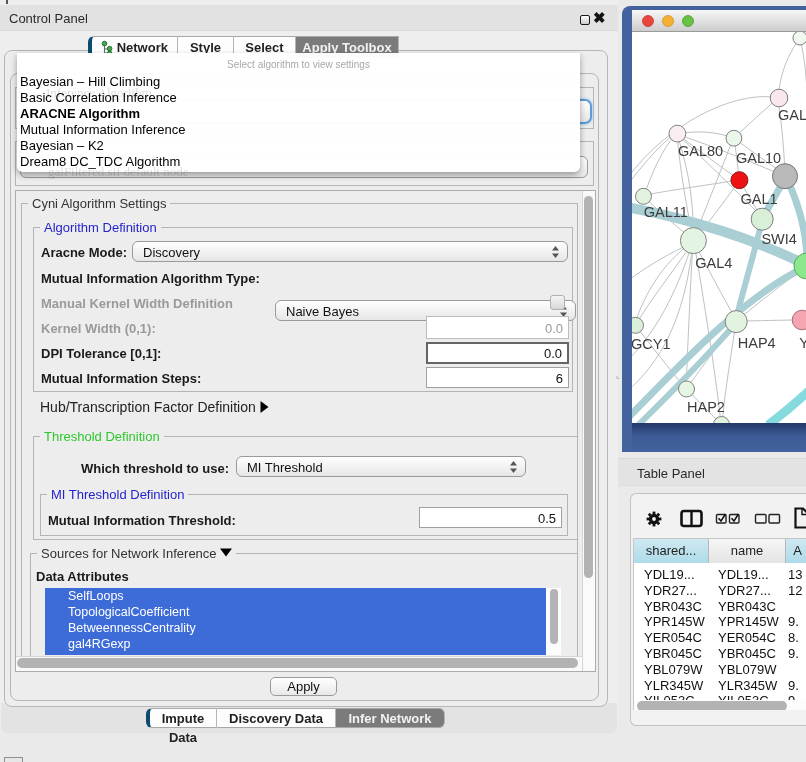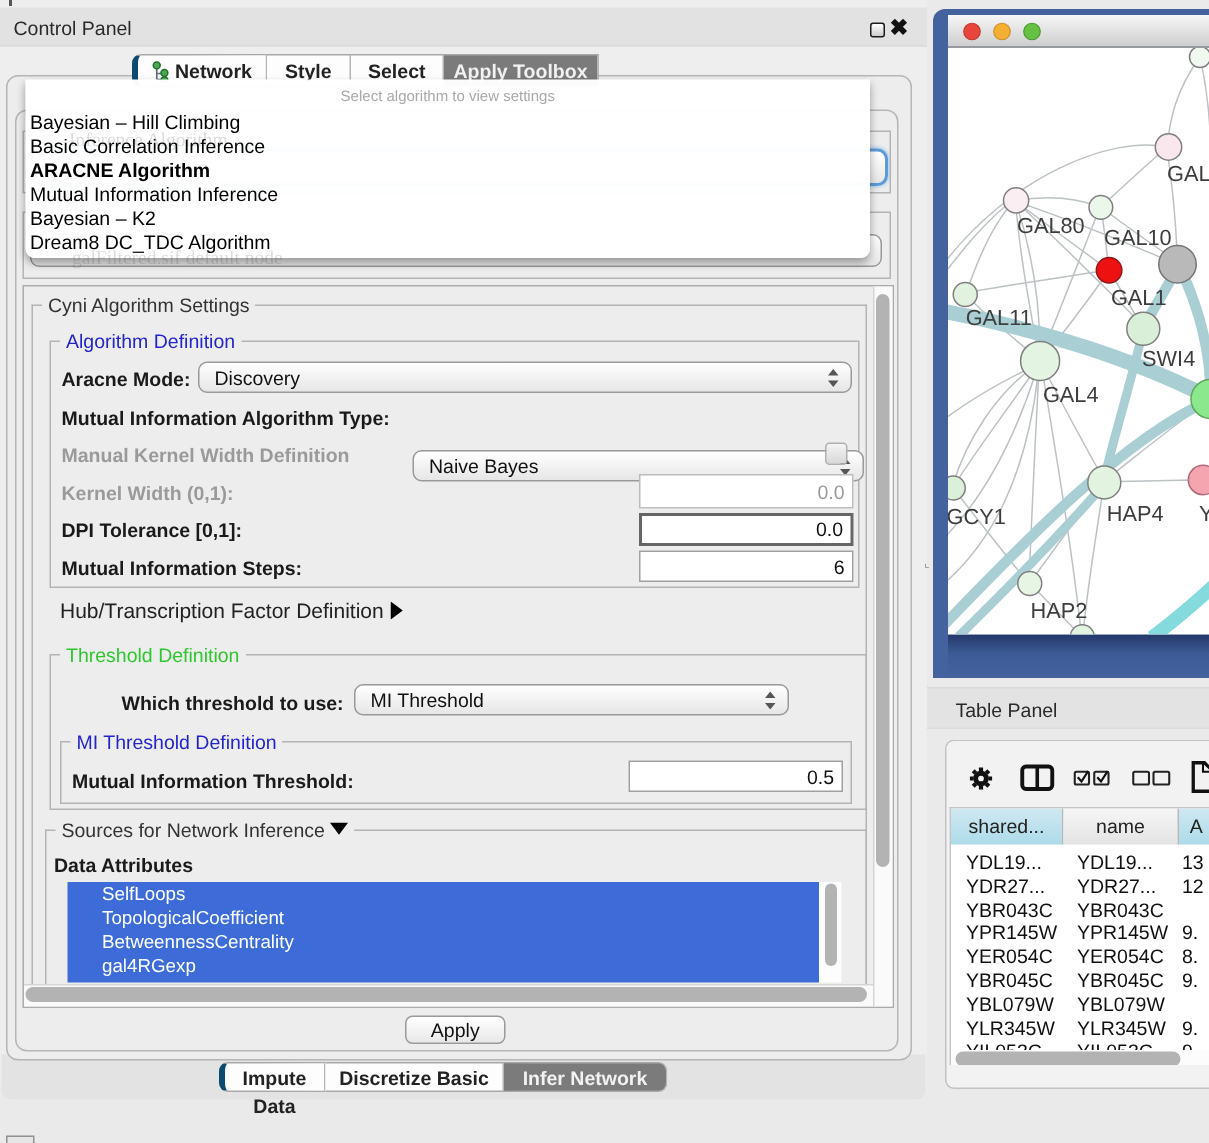--- a/index.html
+++ b/index.html
@@ -161,21 +161,21 @@
 <div class="abs" style="left:546px; top:588px; width:15px; height:67px; background:#fdfdfd;"></div>
 <div class="sbthumb" style="left:549.5px; top:589px; width:8px; height:55px;"></div>
 
 <div class="abs" style="left:16px; top:656px; width:566px; height:15px; background:#fafafa; border-top:1px solid #d5d5d5;"></div>
 <div class="sbthumb" style="left:17px; top:658px; width:561px; height:10px;"></div>
 
 <div class="abs" style="left:270px; top:677px; width:67px; height:19px; border:1px solid #9a9a9a; border-radius:5px; background:linear-gradient(#ffffff,#e8e8e8); text-align:center; font-size:13px; color:#111; line-height:18px;">Apply</div>
 
 <div class="abs tabbar" id="bottabs" style="left:146px; top:708px; height:20px;">
   <div class="tab first" style="width:71px">Impute Data</div>
-  <div class="tab" style="width:119px">Discretize Basic</div>
+  <div class="tab" style="width:119px">Discovery Data</div>
   <div class="tab active last" style="width:109px">Infer Network</div>
 </div>
 
 <div class="abs" id="popup">
   <div class="hint">Select algorithm to view settings</div>
   <div class="ghost" style="left:29px; top:32px;">Inference Algorithm</div>
   <div class="ghost" style="left:31px; top:111px;">galFiltered.sif default node</div>
   <div class="item" style="top:21px;">Bayesian – Hill Climbing</div>
   <div class="item" style="top:37px;">Basic Correlation Inference</div>
   <div class="item" style="top:53px; font-weight:bold;">ARACNE Algorithm</div>

